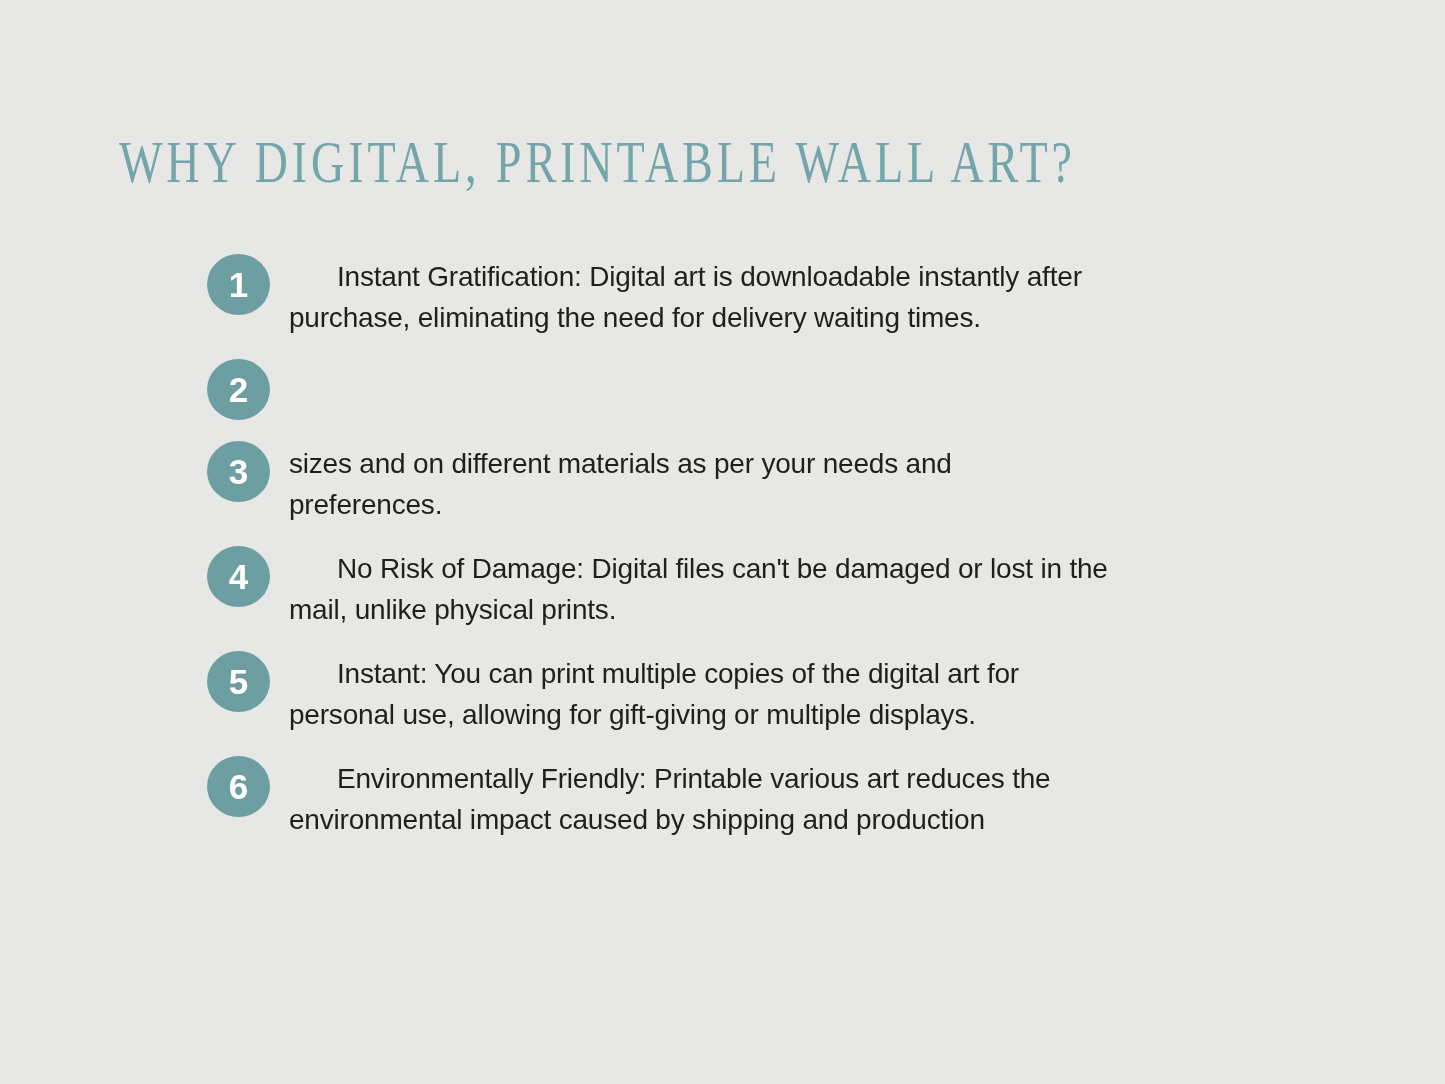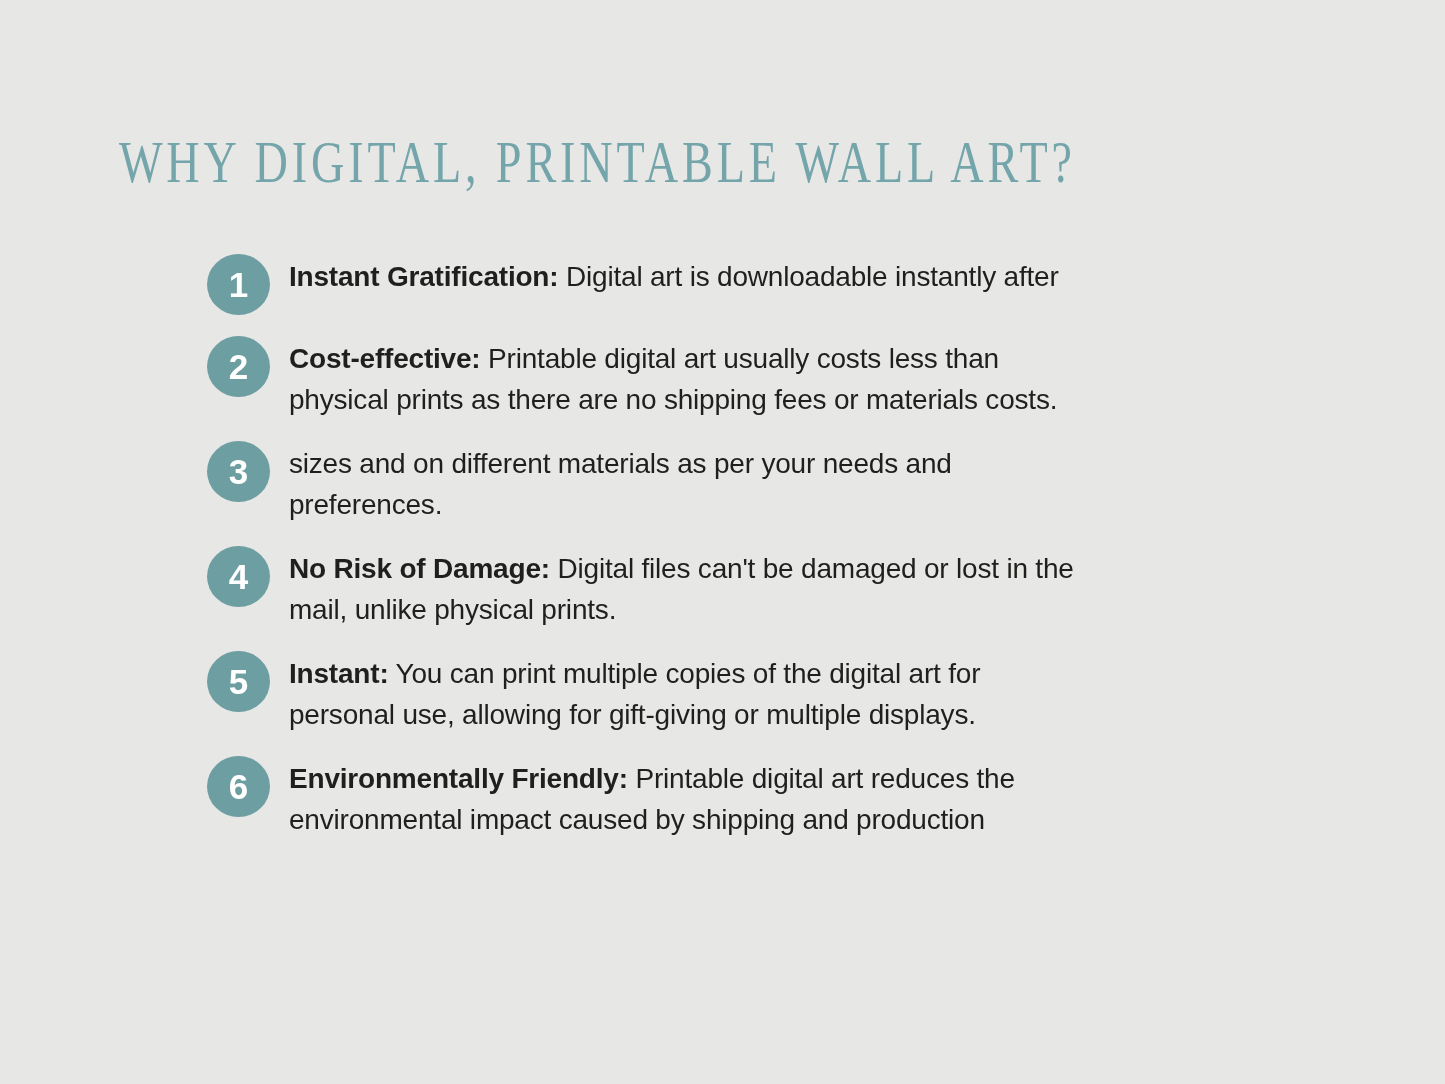--- a/index.html
+++ b/index.html
@@ -65,46 +65,43 @@
       align-items: center;
       justify-content: center;
     }
     .text {
       color: #1f1f1d;
       font-size: 28px;
       line-height: 41px;
       letter-spacing: -0.2px;
     }
     .line { white-space: nowrap; }
-    .label { font-weight: 700; }
+    .label { font-weight: 400; margin-left: 48px; }
   </style>
 </head>
 <body>
 
 <div class="canvas">
 
   <div class="title-wrap">
     <h1 class="title">WHY DIGITAL, PRINTABLE WALL ART?</h1>
   </div>
 
   <div class="list">
 
     <div class="row">
       <div class="badge">1</div>
       <div class="text">
         <div class="line"><span class="label">Instant Gratification:</span> <span>Digital art is downloadable instantly after</span></div>
+        <div class="line">purchase, eliminating the need for delivery waiting times.</div>
       </div>
     </div>
 
     <div class="row">
       <div class="badge">2</div>
-      <div class="text">
-        <div class="line"><span class="label">Cost-effective:</span> <span>Printable digital art usually costs less than</span></div>
-        <div class="line">physical prints as there are no shipping fees or materials costs.</div>
-      </div>
     </div>
 
     <div class="row">
       <div class="badge">3</div>
       <div class="text">
         <div class="line">sizes and on different materials as per your needs and</div>
         <div class="line">preferences.</div>
       </div>
     </div>
 
@@ -120,19 +117,19 @@
       <div class="badge">5</div>
       <div class="text">
         <div class="line"><span class="label">Instant:</span> <span>You can print multiple copies of the digital art for</span></div>
         <div class="line">personal use, allowing for gift-giving or multiple displays.</div>
       </div>
     </div>
 
     <div class="row">
       <div class="badge">6</div>
       <div class="text">
-        <div class="line"><span class="label">Environmentally Friendly:</span> <span>Printable digital art reduces the</span></div>
+        <div class="line"><span class="label">Environmentally Friendly:</span> <span>Printable various art reduces the</span></div>
         <div class="line">environmental impact caused by shipping and production</div>
       </div>
     </div>
 
   </div>
 </div>
 
 </body></html>

